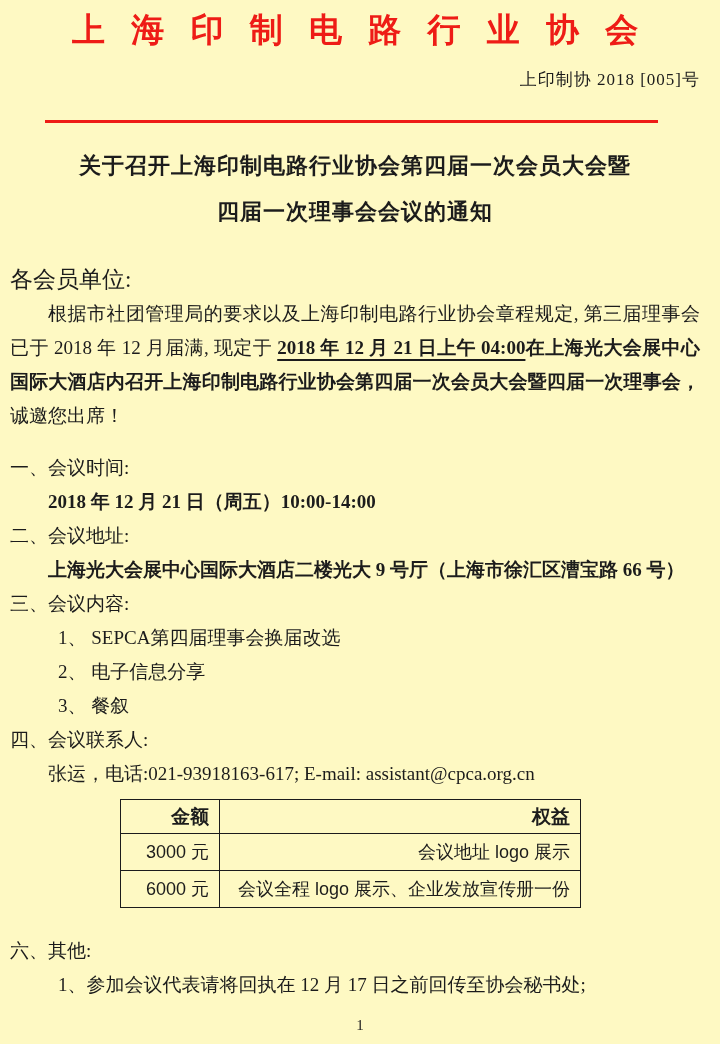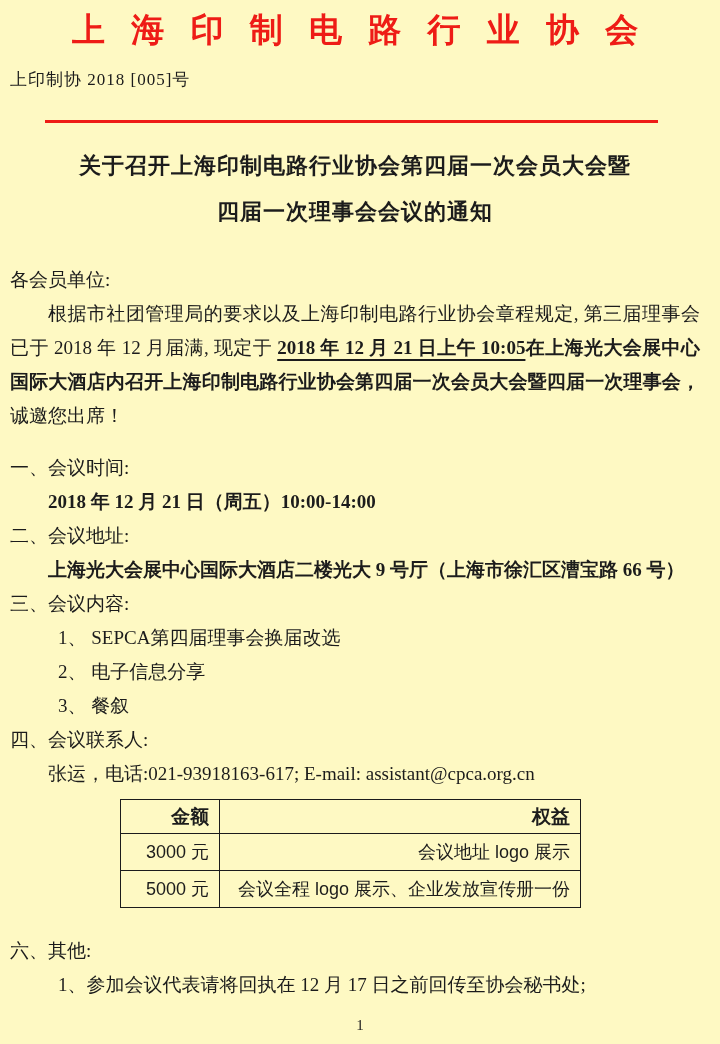--- a/index.html
+++ b/index.html
@@ -24,41 +24,41 @@
     color:var(--red);
     font-weight:bold;
     font-size:33px;
     line-height:44px;
     letter-spacing:9px;
     white-space:nowrap;
     text-indent:9px; 
   }
   .doc-number{
     margin-top:16px;
-    text-align:left;
+    text-align:right;
     font-size:17px;
     line-height:24px;
     letter-spacing:1px;
   }
   .red-line{
     margin:28px 42px 0 35px;
     height:3px;
     background:var(--red);
   }
   .doc-title{
     text-align:center;
     font-weight:bold;
     font-size:22px;
     line-height:46px;
     letter-spacing:1px;
   }
   .doc-title.first{margin-top:20px;}
   .salutation{
     margin-top:28px;
-    font-size:19px;
+    font-size:23px;
     line-height:34px;
   }
   .intro{
     margin:0;
     font-size:19px;
     line-height:34px;
     text-align:justify;
     text-indent:38px;
   }
   .intro .hl{
@@ -116,21 +116,21 @@
 
   <div class="doc-number">上印制协 2018 [005]号</div>
 
   <div class="red-line"></div>
 
   <div class="doc-title first">关于召开上海印制电路行业协会第四届一次会员大会暨</div>
   <div class="doc-title">四届一次理事会会议的通知</div>
 
   <div class="salutation">各会员单位:</div>
 
-  <p class="intro"><span>根据市社团管理局的要求以及上海印制电路行业协会章程规定, 第三届理事会已于 2018 年 12 月届满, 现定于 </span><span class="hl">2018 年 12 月 21 日上午 10:05</span><span class="b">在上海光大会展中心国际大酒店内召开上海印制电路行业协会第四届一次会员大会暨四届一次理事会，</span><span>诚邀您出席！</span></p>
+  <p class="intro"><span>根据市社团管理局的要求以及上海印制电路行业协会章程规定, 第三届理事会已于 2018 年 12 月届满, 现定于 </span><span class="hl">2018 年 12 月 21 日上午 04:00</span><span class="b">在上海光大会展中心国际大酒店内召开上海印制电路行业协会第四届一次会员大会暨四届一次理事会，</span><span>诚邀您出席！</span></p>
 
   <div class="sections">
 
     <div class="sec">
       <div class="sec-heading">一、会议时间:</div>
       <div class="sec-content bold">2018 年 12 月 21 日（周五）10:00-14:00</div>
     </div>
 
     <div class="sec">
       <div class="sec-heading">二、会议地址:</div>
@@ -157,21 +157,21 @@
             <th class="col-amount">金额</th>
             <th class="col-benefit">权益</th>
           </tr>
         </thead>
         <tbody>
           <tr>
             <td>3000 元</td>
             <td>会议地址 logo 展示</td>
           </tr>
           <tr>
-            <td>5000 元</td>
+            <td>6000 元</td>
             <td>会议全程 logo 展示、企业发放宣传册一份</td>
           </tr>
         </tbody>
       </table>
     </div>
 
     <div class="sec sec-six sec-items">
       <div class="sec-heading">六、其他:</div>
       <div class="sec-content">1、参加会议代表请将回执在 12 月 17 日之前回传至协会秘书处;</div>
     </div>

